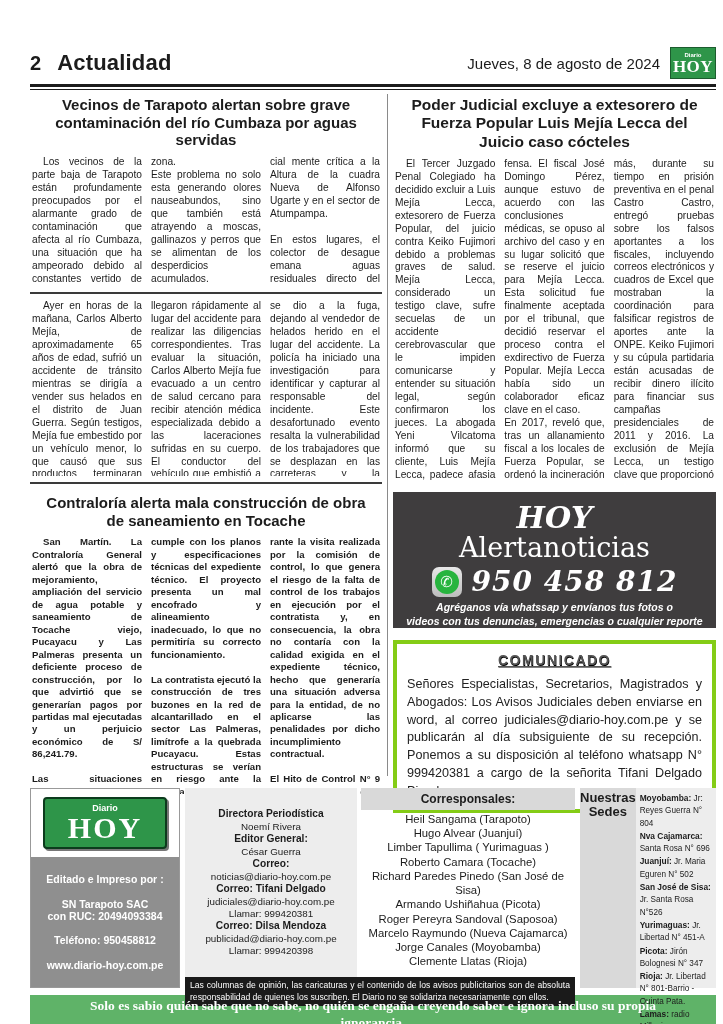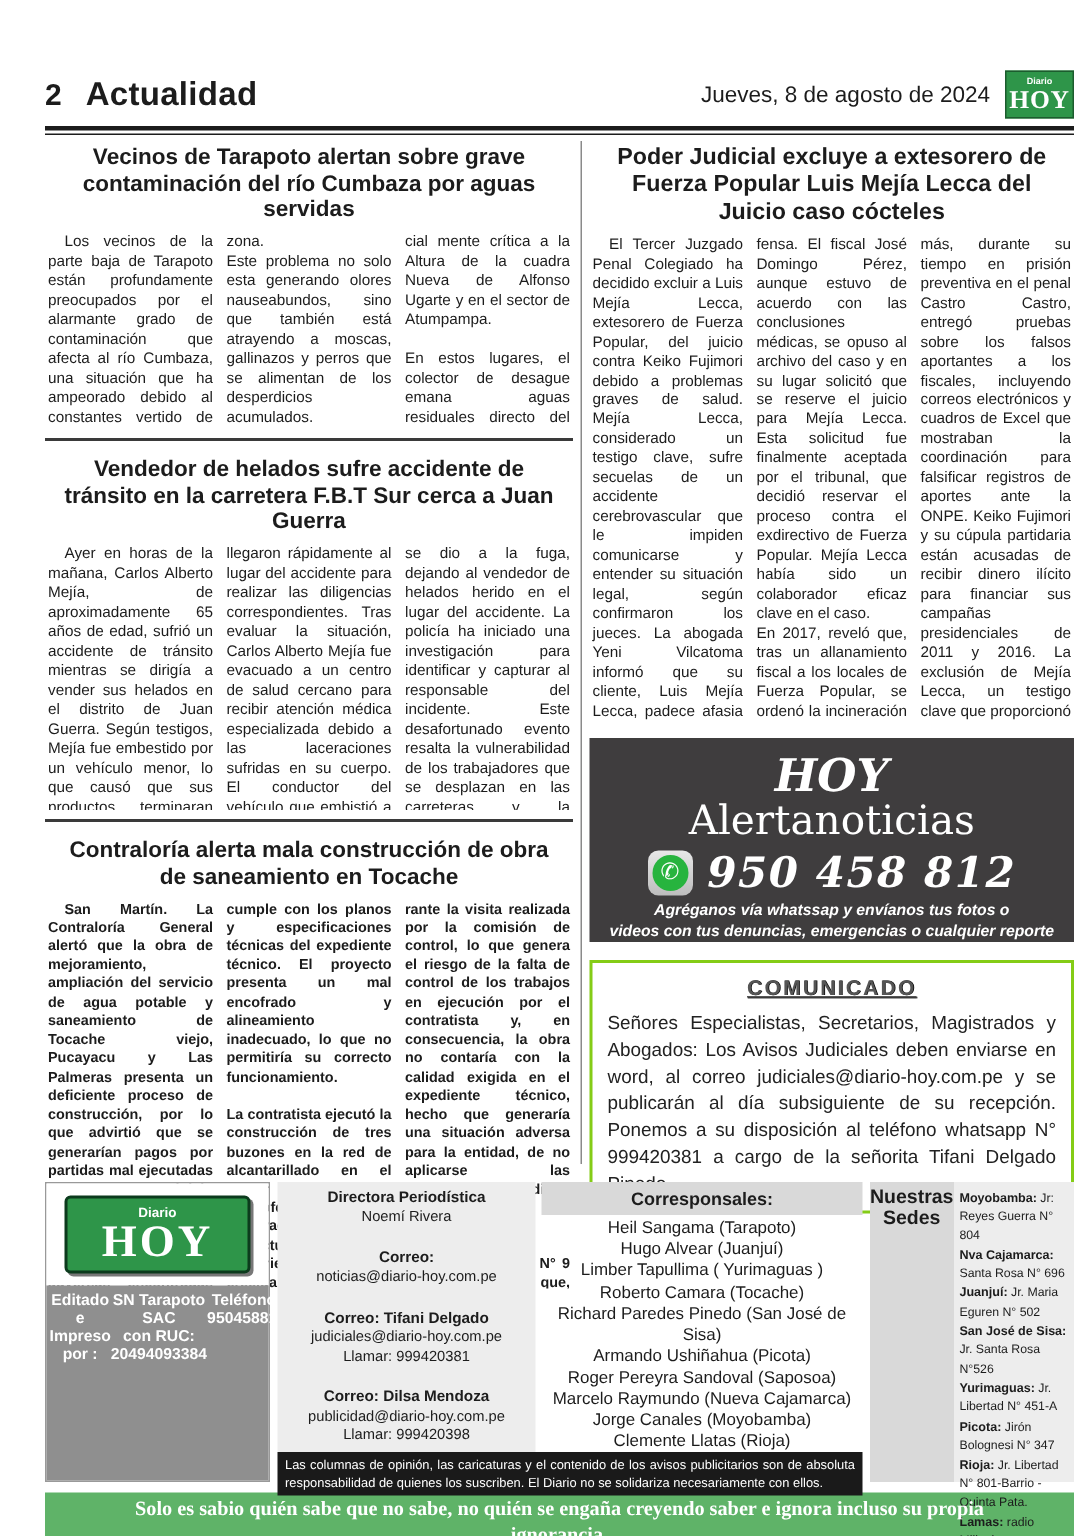--- a/index.html
+++ b/index.html
@@ -43,35 +43,35 @@
   .alert-box { background:#3f3d3e; color:#fff; margin:10px 0 6px 0; padding:10px 8px 10px 8px; text-align:center; height:136px; }
   .alert-l1 { font-family:"DejaVu Serif", serif; font-weight:bold; font-style:italic; font-size:30px; line-height:1.05; }
   .alert-l2 { font-family:"DejaVu Serif", serif; font-weight:normal; font-size:27px; line-height:1.1; }
   .alert-phone-row { display:flex; align-items:center; justify-content:center; gap:10px; margin-top:2px; }
   .wa-icon { width:30px; height:30px; border-radius:7px; background:linear-gradient(#e8e8e8,#bdbdbd); display:flex; align-items:center; justify-content:center; }
   .wa-inner { width:24px; height:24px; border-radius:50%; background:#27b43e; color:#fff; font-size:15px; line-height:24px; text-align:center; }
   .alert-phone { font-family:"DejaVu Serif", serif; font-weight:bold; font-style:italic; font-size:28px; letter-spacing:1px; }
   .alert-tag { font-style:italic; font-weight:bold; font-size:10.5px; line-height:1.35; margin-top:2px; }
 
   
-  .comunicado { border:2px solid #84cc16; margin-top:6px; padding:8px 10px; flex:1; }
+  .comunicado { border:4px solid #84cc16; margin-top:6px; padding:8px 10px; flex:1; }
   .com-title { text-align:center; font-weight:bold; font-size:14px; letter-spacing:1.5px; color:#555; text-decoration:underline; text-shadow:0.5px 0.5px 0 #000; margin-bottom:8px; }
   .com-body { font-size:12.6px; line-height:1.42; text-align:justify; color:#222; }
 
   
   .footer-row { display:flex; gap:5px; height:200px; margin-top:4px; }
   .pub-box { width:150px; border:1px solid #999; display:flex; flex-direction:column; }
   .pub-logo-wrap { background:#fff; padding:8px 12px; }
   .logo-lg { width:100%; height:52px; border:2px solid #0c3b1d; border-radius:4px; box-shadow:2px 2px 0 #777; }
   .logo-lg .logo-top { font-size:9px; font-weight:bold; }
   .logo-lg .logo-main { font-size:30px; font-weight:bold; font-family:"Liberation Serif", serif; letter-spacing:2px; }
-  .pub-gray { background:#8f8f8f; color:#fff; flex:1; text-align:center; font-weight:bold; font-size:10.5px; display:flex; flex-direction:row; justify-content:space-evenly; padding:4px 2px; }
+  .pub-gray { background:#8f8f8f; color:#fff; flex:1; text-align:center; font-weight:bold; font-size:10.5px; display:flex; flex-direction:column; justify-content:space-evenly; padding:4px 2px; }
   .footer-mid { flex:1; display:flex; flex-direction:column; }
   .mid-cols { display:flex; flex:1; gap:4px; }
-  .staff { width:172px; background:#ededed; text-align:center; padding:5px 2px; font-size:9.8px; display:flex; flex-direction:column; justify-content:space-between; }
+  .staff { width:172px; background:#ededed; text-align:center; padding:20px 2px; font-size:9.8px; display:flex; flex-direction:column; justify-content:space-between; }
   .staff b { font-size:10.2px; }
   .staff .grp { line-height:1.25; }
   .corr { flex:1; display:flex; flex-direction:column; }
   .corr-head { background:#d9d9d9; font-weight:bold; font-size:12px; text-align:center; padding:4px 0; }
   .corr-list { flex:1; text-align:center; font-size:11.3px; line-height:1.26; padding-top:2px; }
   .disclaimer { background:#1a1a1a; color:#fff; font-size:8.6px; line-height:1.3; padding:3px 5px; text-align:justify; }
   .sedes { width:136px; background:#ededed; display:flex; flex-direction:row; }
   .sedes-head { background:#d9d9d9; font-weight:bold; font-size:13px; text-align:center; line-height:1.05; padding:3px 0; }
   .sedes-list { padding:4px 4px; font-size:8.2px; line-height:1.5; }
   .sedes-list .sede b { font-size:8.4px; }
@@ -112,21 +112,20 @@
 La situación es espe-</div>
             <div class="txt noind">cial mente crítica a la Altura de la cuadra Nueva de Alfonso Ugarte y en el sector de Atumpampa.
 
 En estos lugares, el colector de desague emana aguas residuales directo del río Cumbaz, contaminando significativamente el afluente.</div>
           </div>
         </article>
 
         <div class="rule"></div>
 
         <article class="art art-helados">
-          <h2>Vendedor de helados sufre accidente de tránsito en la carretera F.B.T Sur cerca a Juan Guerra</h2>
           <div class="cols">
             <div class="txt">Ayer en horas de la mañana, Carlos Alberto Mejía, de aproximadamente 65 años de edad, sufrió un accidente de tránsito mientras se dirigía a vender sus helados en el distrito de Juan Guerra. Según testigos, Mejía fue embestido por un vehículo menor, lo que causó que sus productos terminaran regados en el piso. Efectivos policiales</div>
             <div class="txt noind">llegaron rápidamente al lugar del accidente para realizar las diligencias correspondientes. Tras evaluar la situación, Carlos Alberto Mejía fue evacuado a un centro de salud cercano para recibir atención médica especializada debido a las laceraciones sufridas en su cuerpo. El conductor del vehículo que embistió a Mejía al parecer</div>
             <div class="txt noind">se dio a la fuga, dejando al vendedor de helados herido en el lugar del accidente. La policía ha iniciado una investigación para identificar y capturar al responsable del incidente. Este desafortunado evento resalta la vulnerabilidad de los trabajadores que se desplazan en las carreteras y la importancia de una conducción responsable para prevenir accidentes de este tipo.</div>
           </div>
         </article>
 
         <div class="rule"></div>
 
         <article class="art art-contra">
@@ -201,20 +200,24 @@
         </div>
       </div>
 
       <div class="footer-mid">
         <div class="mid-cols">
 
           <div class="staff">
             <div class="grp">
               <b>Directora Periodística</b><br>
               <span>Noemí Rivera</span>
+            </div>
+            <div class="grp">
+              <b>Editor General:</b><br>
+              <span>César Guerra</span>
             </div>
             <div class="grp">
               <b>Correo:</b><br>
               <span>noticias@diario-hoy.com.pe</span>
             </div>
             <div class="grp">
               <b>Correo: Tifani Delgado</b><br>
               <span>judiciales@diario-hoy.com.pe</span><br>
               <span>Llamar: 999420381</span>
             </div>

